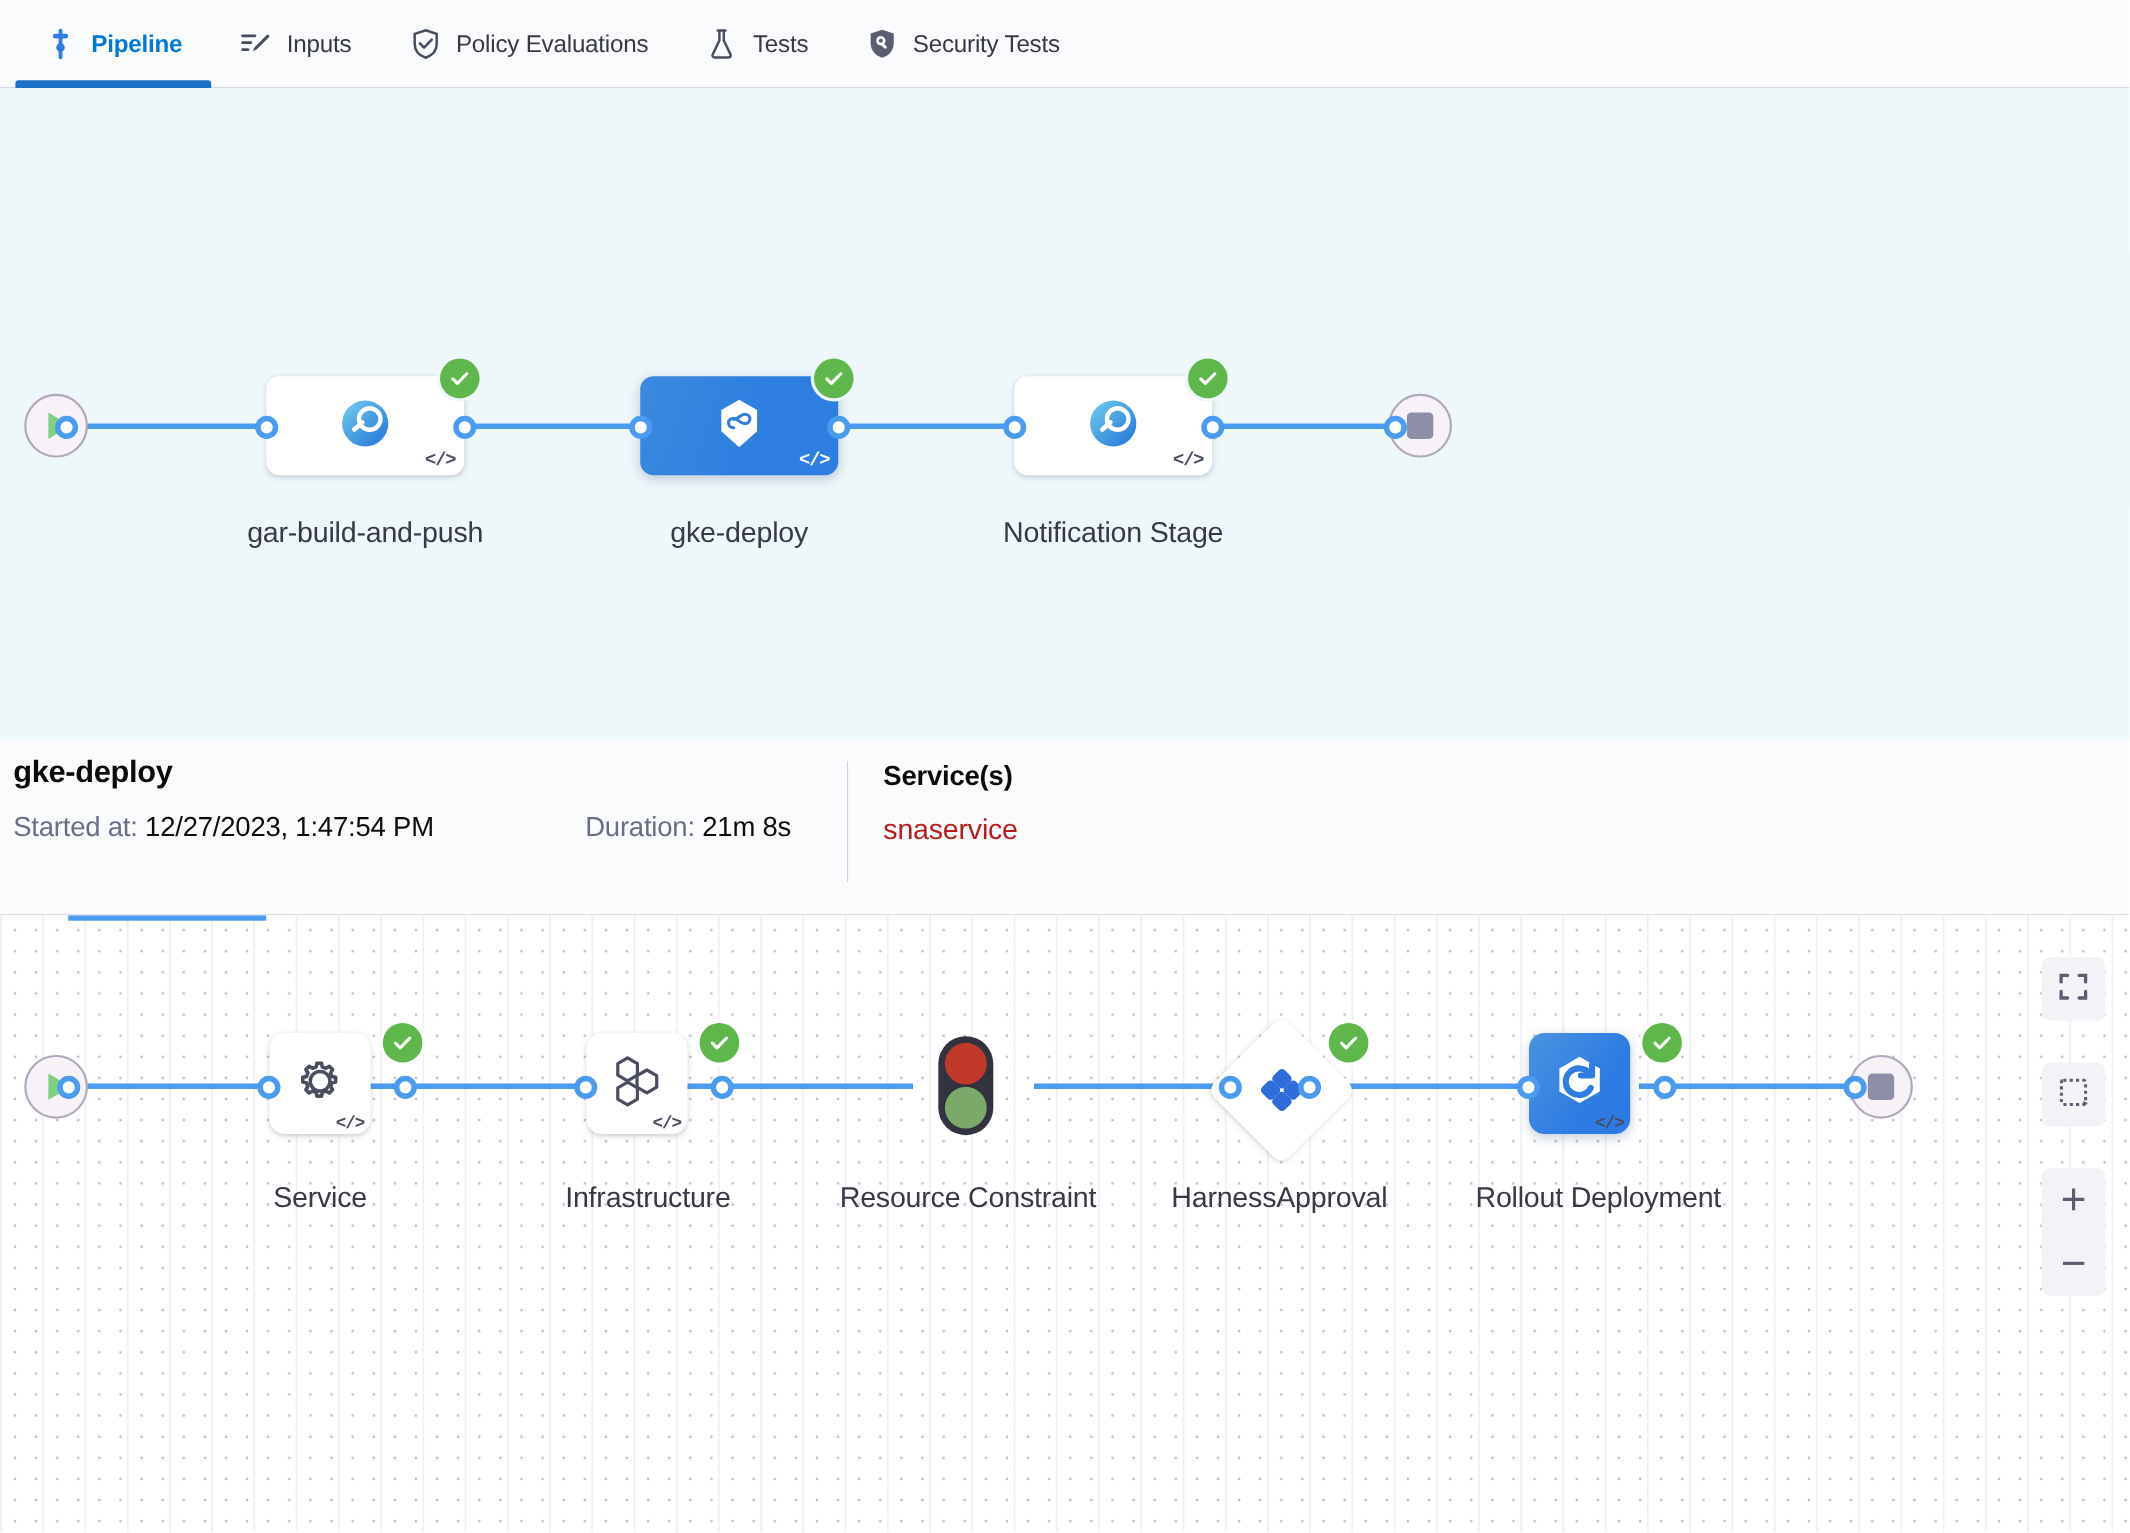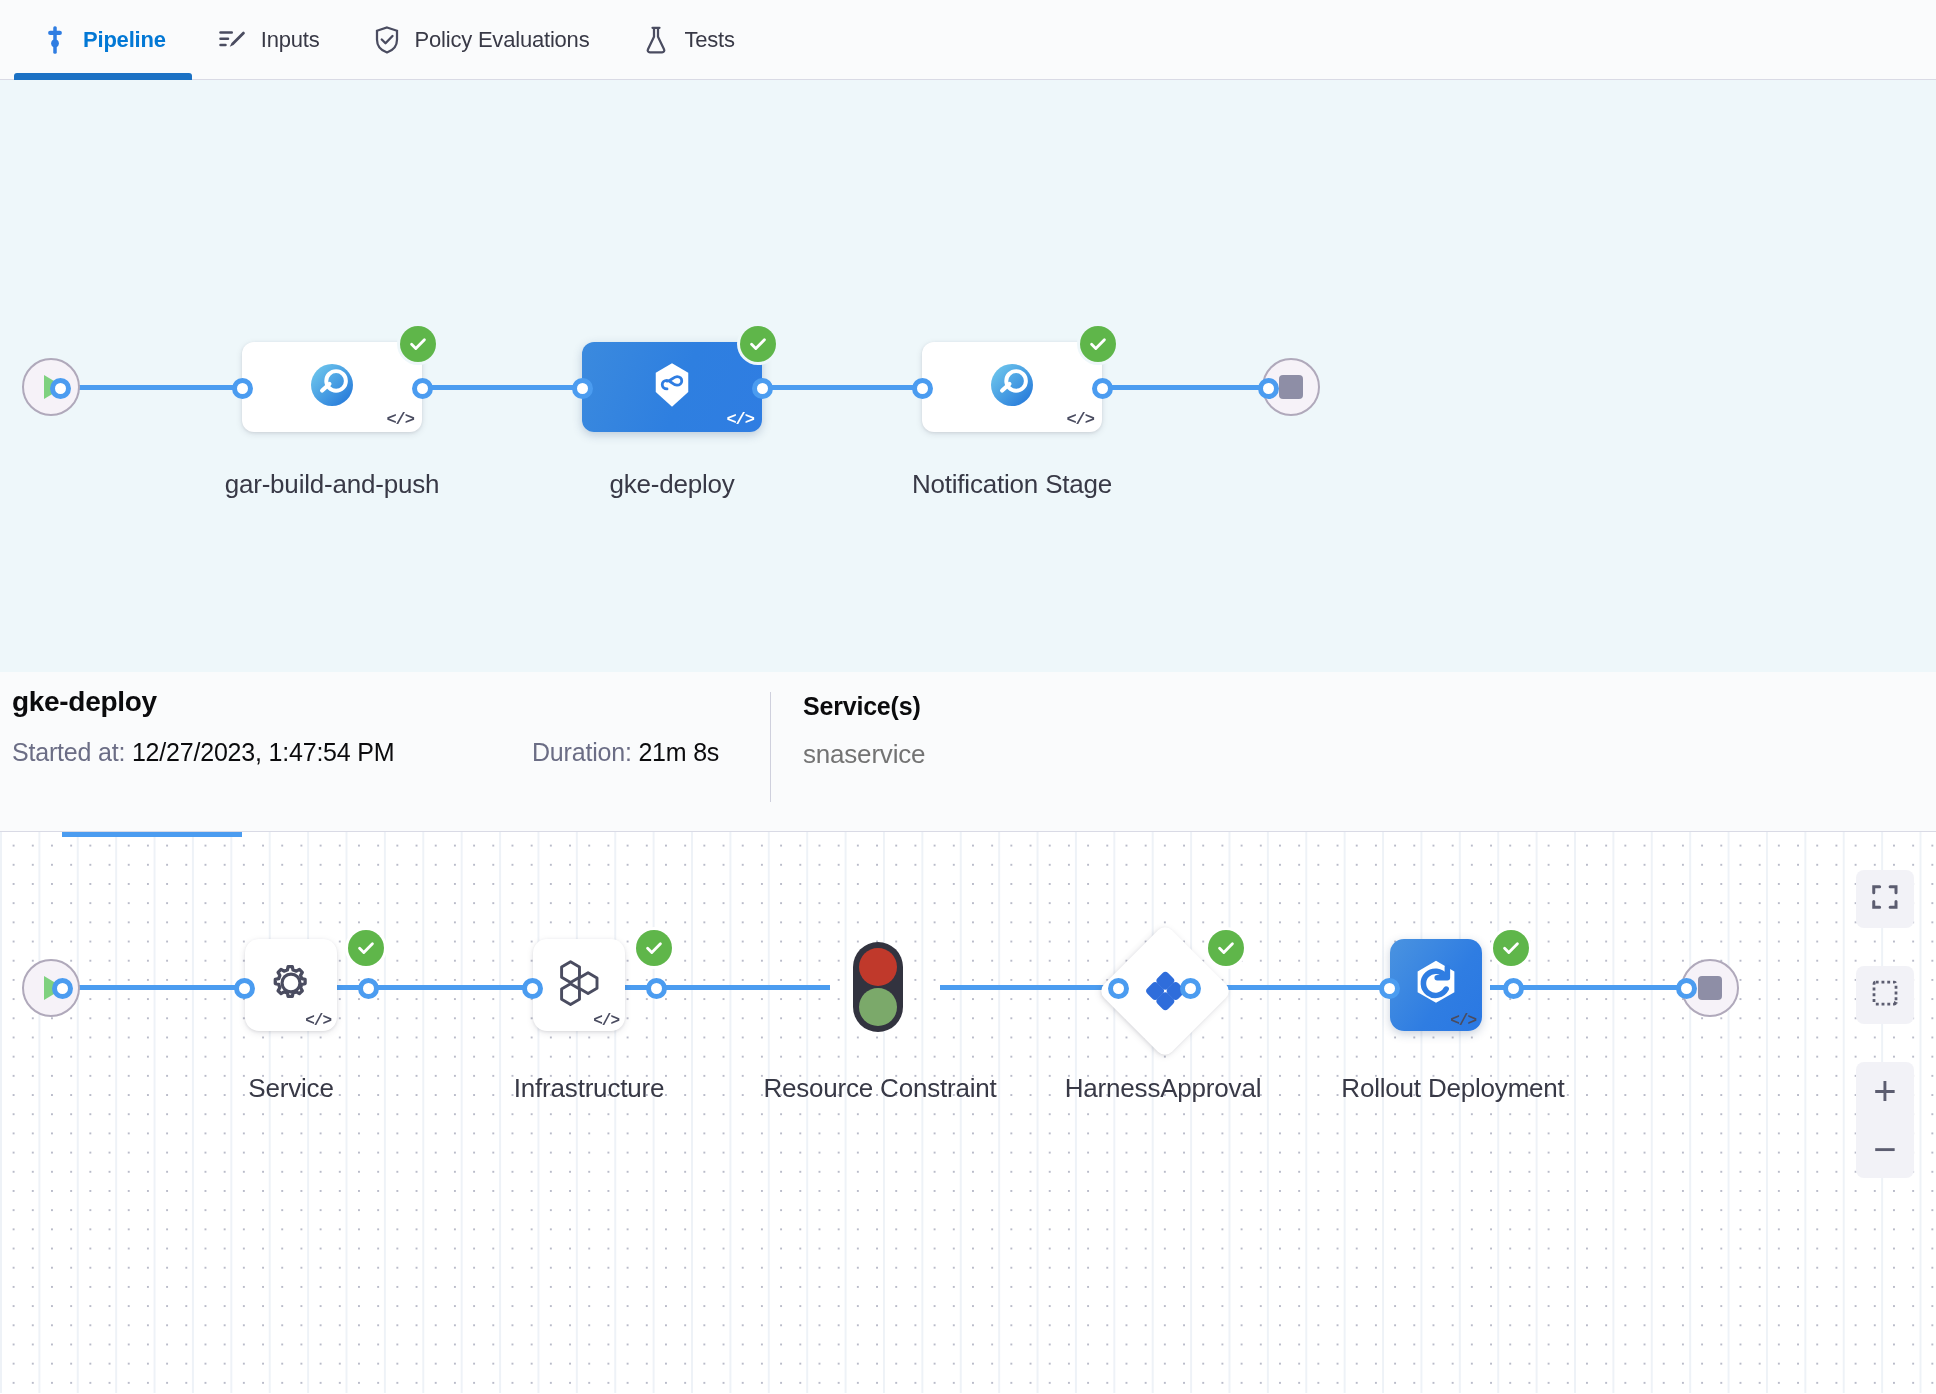--- a/index.html
+++ b/index.html
@@ -168,21 +168,21 @@
     height: 110px;
   }
   .det-col .col-head {
     font-size: 25px;
     font-weight: 700;
     color: #0b0b0d;
     letter-spacing: -0.2px;
     margin-bottom: 18px;
   }
   .det-col .col-val { font-size: 26px; letter-spacing: -0.2px; }
-  .link { color: #737373; }
+  .link { color: #b91c1c; }
   .muted { color: #6b6d85; }
 
   
   .exec-canvas {
     position: relative;
     height: 561px;
     background-color: #ffffff;
     background-image:
       radial-gradient(circle, #b9bbc9 1.3px, transparent 1.4px),
       linear-gradient(to right, #eef2f7 1.5px, transparent 1.5px);
@@ -307,20 +307,31 @@
 
   <div class="tab">
     <span class="tab-ico">
       <svg viewBox="0 0 24 24">
         <path d="M9.2 2.2h5.6M10.4 2.2v7.2L5.6 19.4c-.7 1.4.2 2.4 1.5 2.4h9.8c1.3 0 2.2-1 1.5-2.4l-4.8-10V2.2" fill="none" stroke="#4a4c60" stroke-width="1.8" stroke-linecap="round" stroke-linejoin="round"></path>
       </svg>
     </span>
     <span class="tab-label">Tests</span>
   </div>
 
+  <div class="tab">
+    <span class="tab-ico">
+      <svg viewBox="0 0 24 24">
+        <path d="M12 1.6l8.4 2.8v7c0 5.2-3.6 9-8.4 10.6C7.2 20.4 3.6 16.6 3.6 11.4v-7z" fill="#5c5d70"></path>
+        <circle cx="11" cy="9.6" r="3.4" fill="#ffffff"></circle>
+        <circle cx="11" cy="9.6" r="1.5" fill="#5c5d70"></circle>
+        <rect x="12.6" y="11.4" width="4.2" height="2.1" rx="1" fill="#ffffff" transform="rotate(42 12.6 11.4)"></rect>
+      </svg>
+    </span>
+    <span class="tab-label">Security Tests</span>
+  </div>
 
 </div>
 
 <div class="pipeline-canvas">
 
   <div class="conn-line" style="left:60px;  top:305px; width:190px;"></div>
   <div class="conn-line" style="left:250px; top:305px; width:170px;"></div>
   <div class="conn-line" style="left:420px; top:305px; width:170px;"></div>
   <div class="conn-line" style="left:755px; top:305px; width:170px;"></div>
   <div class="conn-line" style="left:1095px;top:305px; width:180px;"></div>

